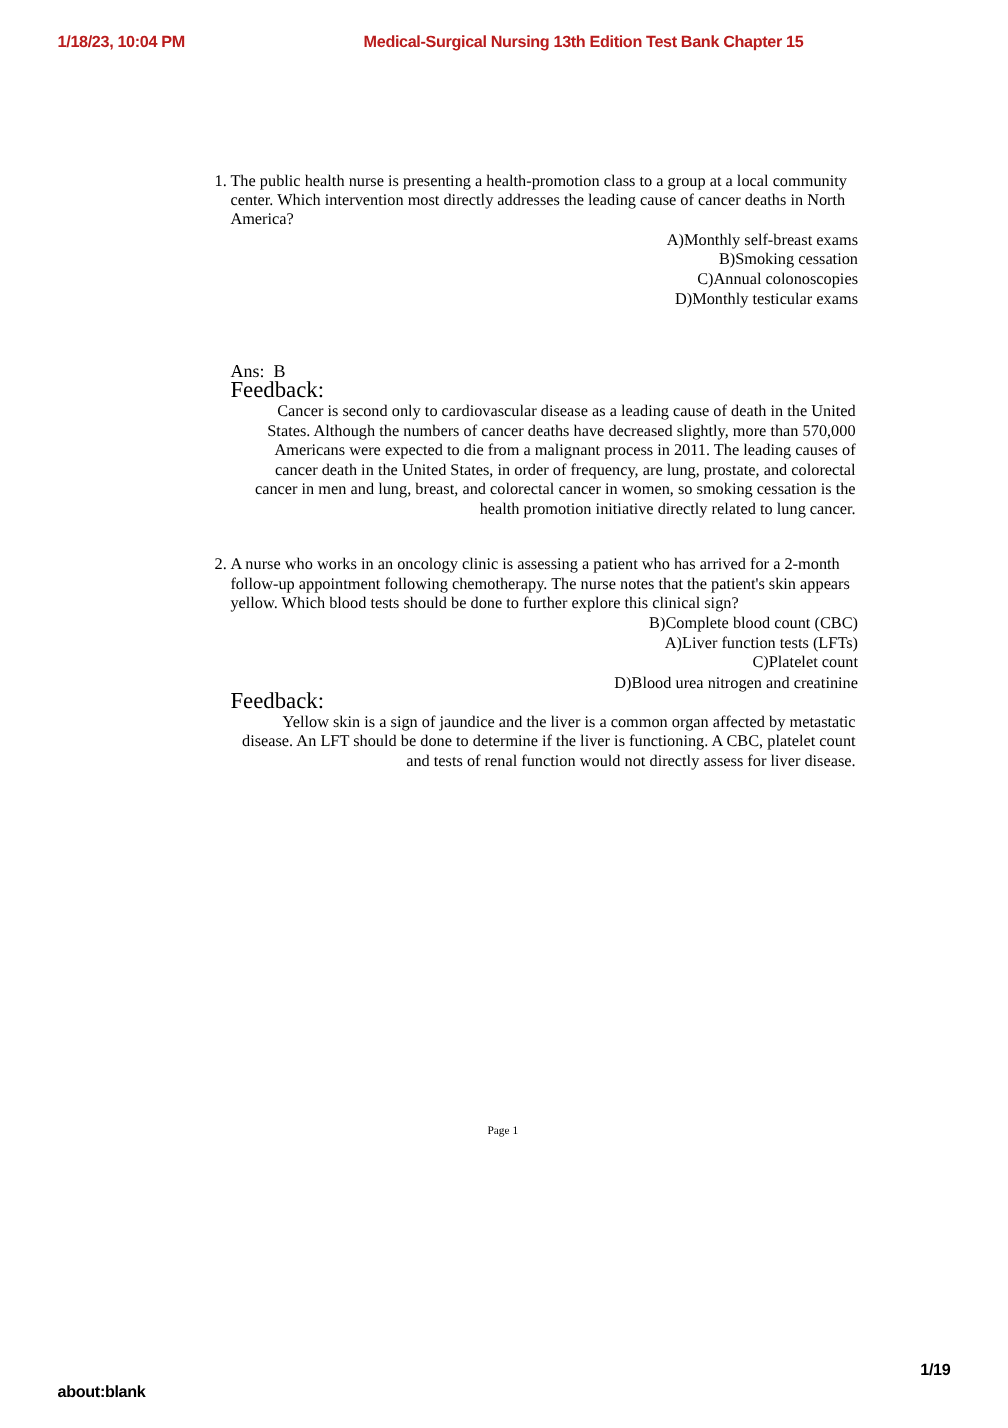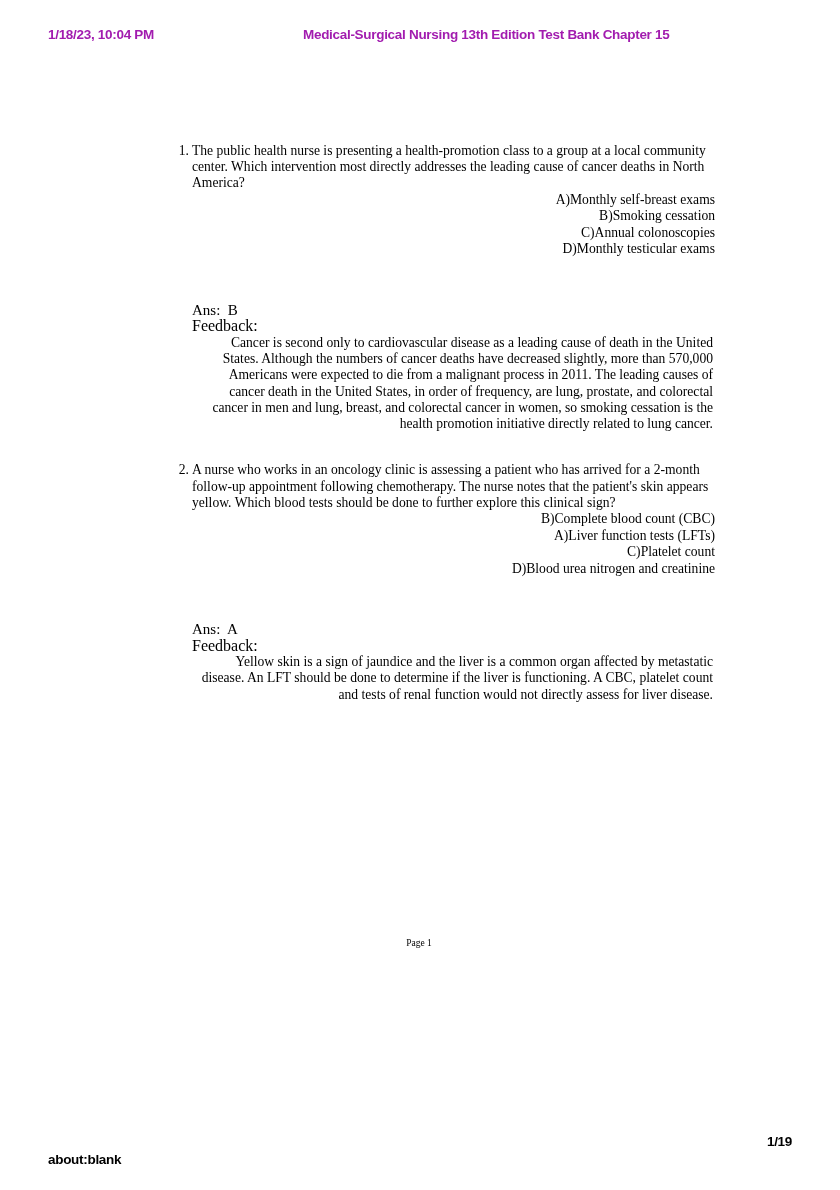--- a/index.html
+++ b/index.html
@@ -20,21 +20,21 @@
   .print-header {
     position: absolute;
     top: 27px;
     left: 0;
     width: 840px;
     height: 20px;
     font-family: "Liberation Sans", "DejaVu Sans", sans-serif;
     font-weight: bold;
     font-size: 13.5px;
     letter-spacing: -0.3px;
-    color: #a21caf;
+    color: #b91c1c;
   }
   .print-header .hdr-date {
     position: absolute;
     left: 48px;
     top: 0;
     white-space: nowrap;
   }
   .print-header .hdr-title {
     position: absolute;
     left: 303px;
@@ -123,21 +123,21 @@
     display: inline-block;
   }
 
   .q-ans {
     font-size: 15px;
     line-height: 16.5px;
     white-space: pre;
     margin-top: 44px;
   }
   .q-feedback-label {
-    font-size: 16px;
+    font-size: 19px;
     line-height: 16.5px;
   }
   .q-feedback-text {
     font-size: 13.6px;
     line-height: 16.3px;
     width: 521px;
     text-align: right;
   }
 
   
@@ -195,21 +195,20 @@
       <li class="opt-row">
         <span class="opt-letter">A)</span><span class="opt-text">Liver function tests (LFTs)</span>
       </li>
       <li class="opt-row">
         <span class="opt-letter">C)</span><span class="opt-text">Platelet count</span>
       </li>
       <li class="opt-row">
         <span class="opt-letter">D)</span><span class="opt-text">Blood urea nitrogen and creatinine</span>
       </li>
     </ul>
-    <div class="q-ans">Ans:  A</div>
     <div class="q-feedback-label">Feedback:</div>
     <div class="q-feedback-text">Yellow skin is a sign of jaundice and the liver is a common organ affected by metastatic disease. An LFT should be done to determine if the liver is functioning. A CBC, platelet count and tests of renal function would not directly assess for liver disease.</div>
   </div>
 
 </div>
 
 <div class="doc-page-marker">Page 1</div>
 
 <div class="print-footer">
   <span class="ftr-url">about:blank</span>

